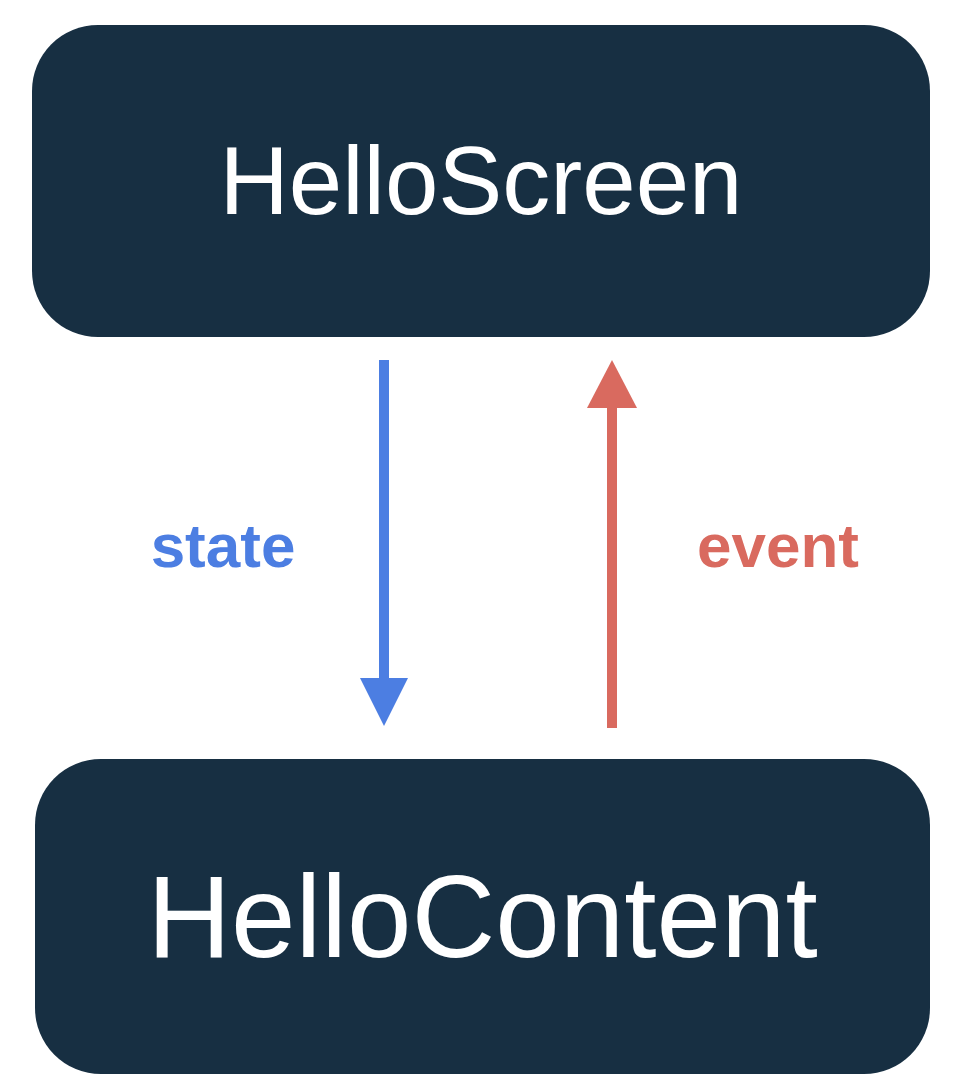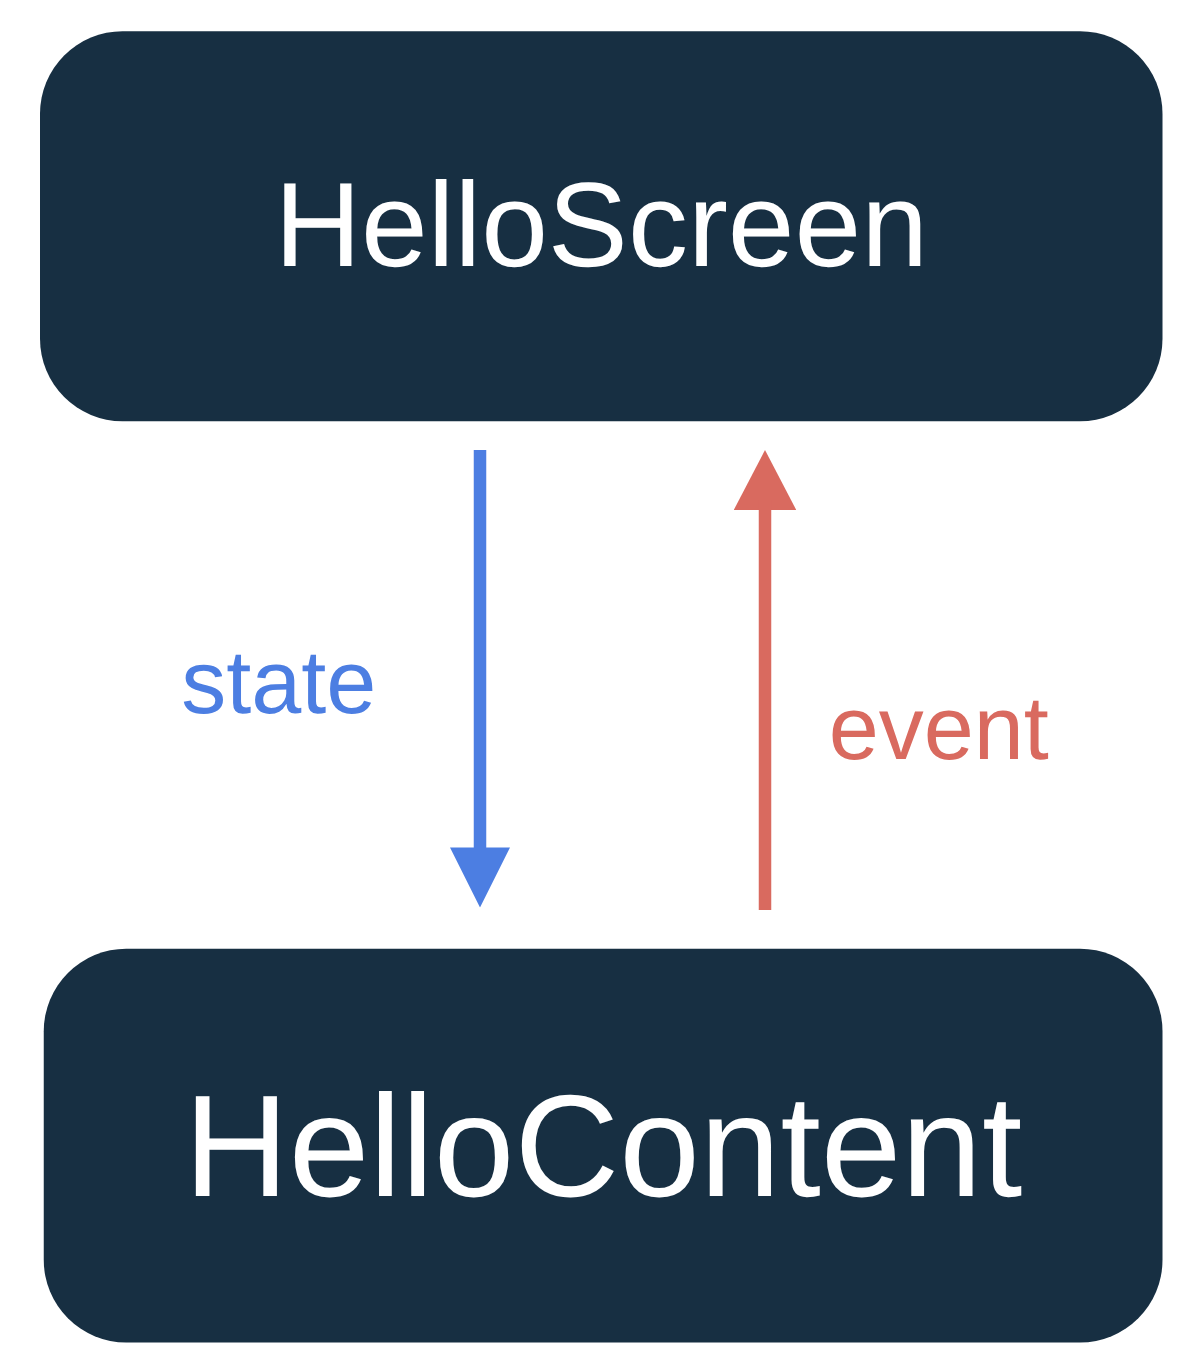--- a/index.html
+++ b/index.html
@@ -69,35 +69,34 @@
   }
   .arrow-event {
     left: 587px;
     top: 360px;
   }
   .state-fill { fill: var(--state-color); }
   .event-fill { fill: var(--event-color); }
   .flow-label {
     position: absolute;
     transform: translate(-50%, -50%);
-    font-size: 72px;
+    font-size: 62px;
     line-height: 1;
     white-space: nowrap;
-    font-weight: 400;
+    font-weight: 700;
   }
   .flow-label-state {
     left: 223px;
     top: 546px;
     color: var(--state-color);
   }
   .flow-label-event {
-    left: 751px;
+    left: 778px;
     top: 546px;
     color: var(--event-color);
-    margin-top: 37px;
   }
 </style>
 </head>
 <body>
 
 <div class="canvas">
 
   <div class="node node-top">
     <span class="node-label">HelloScreen</span>
   </div>

